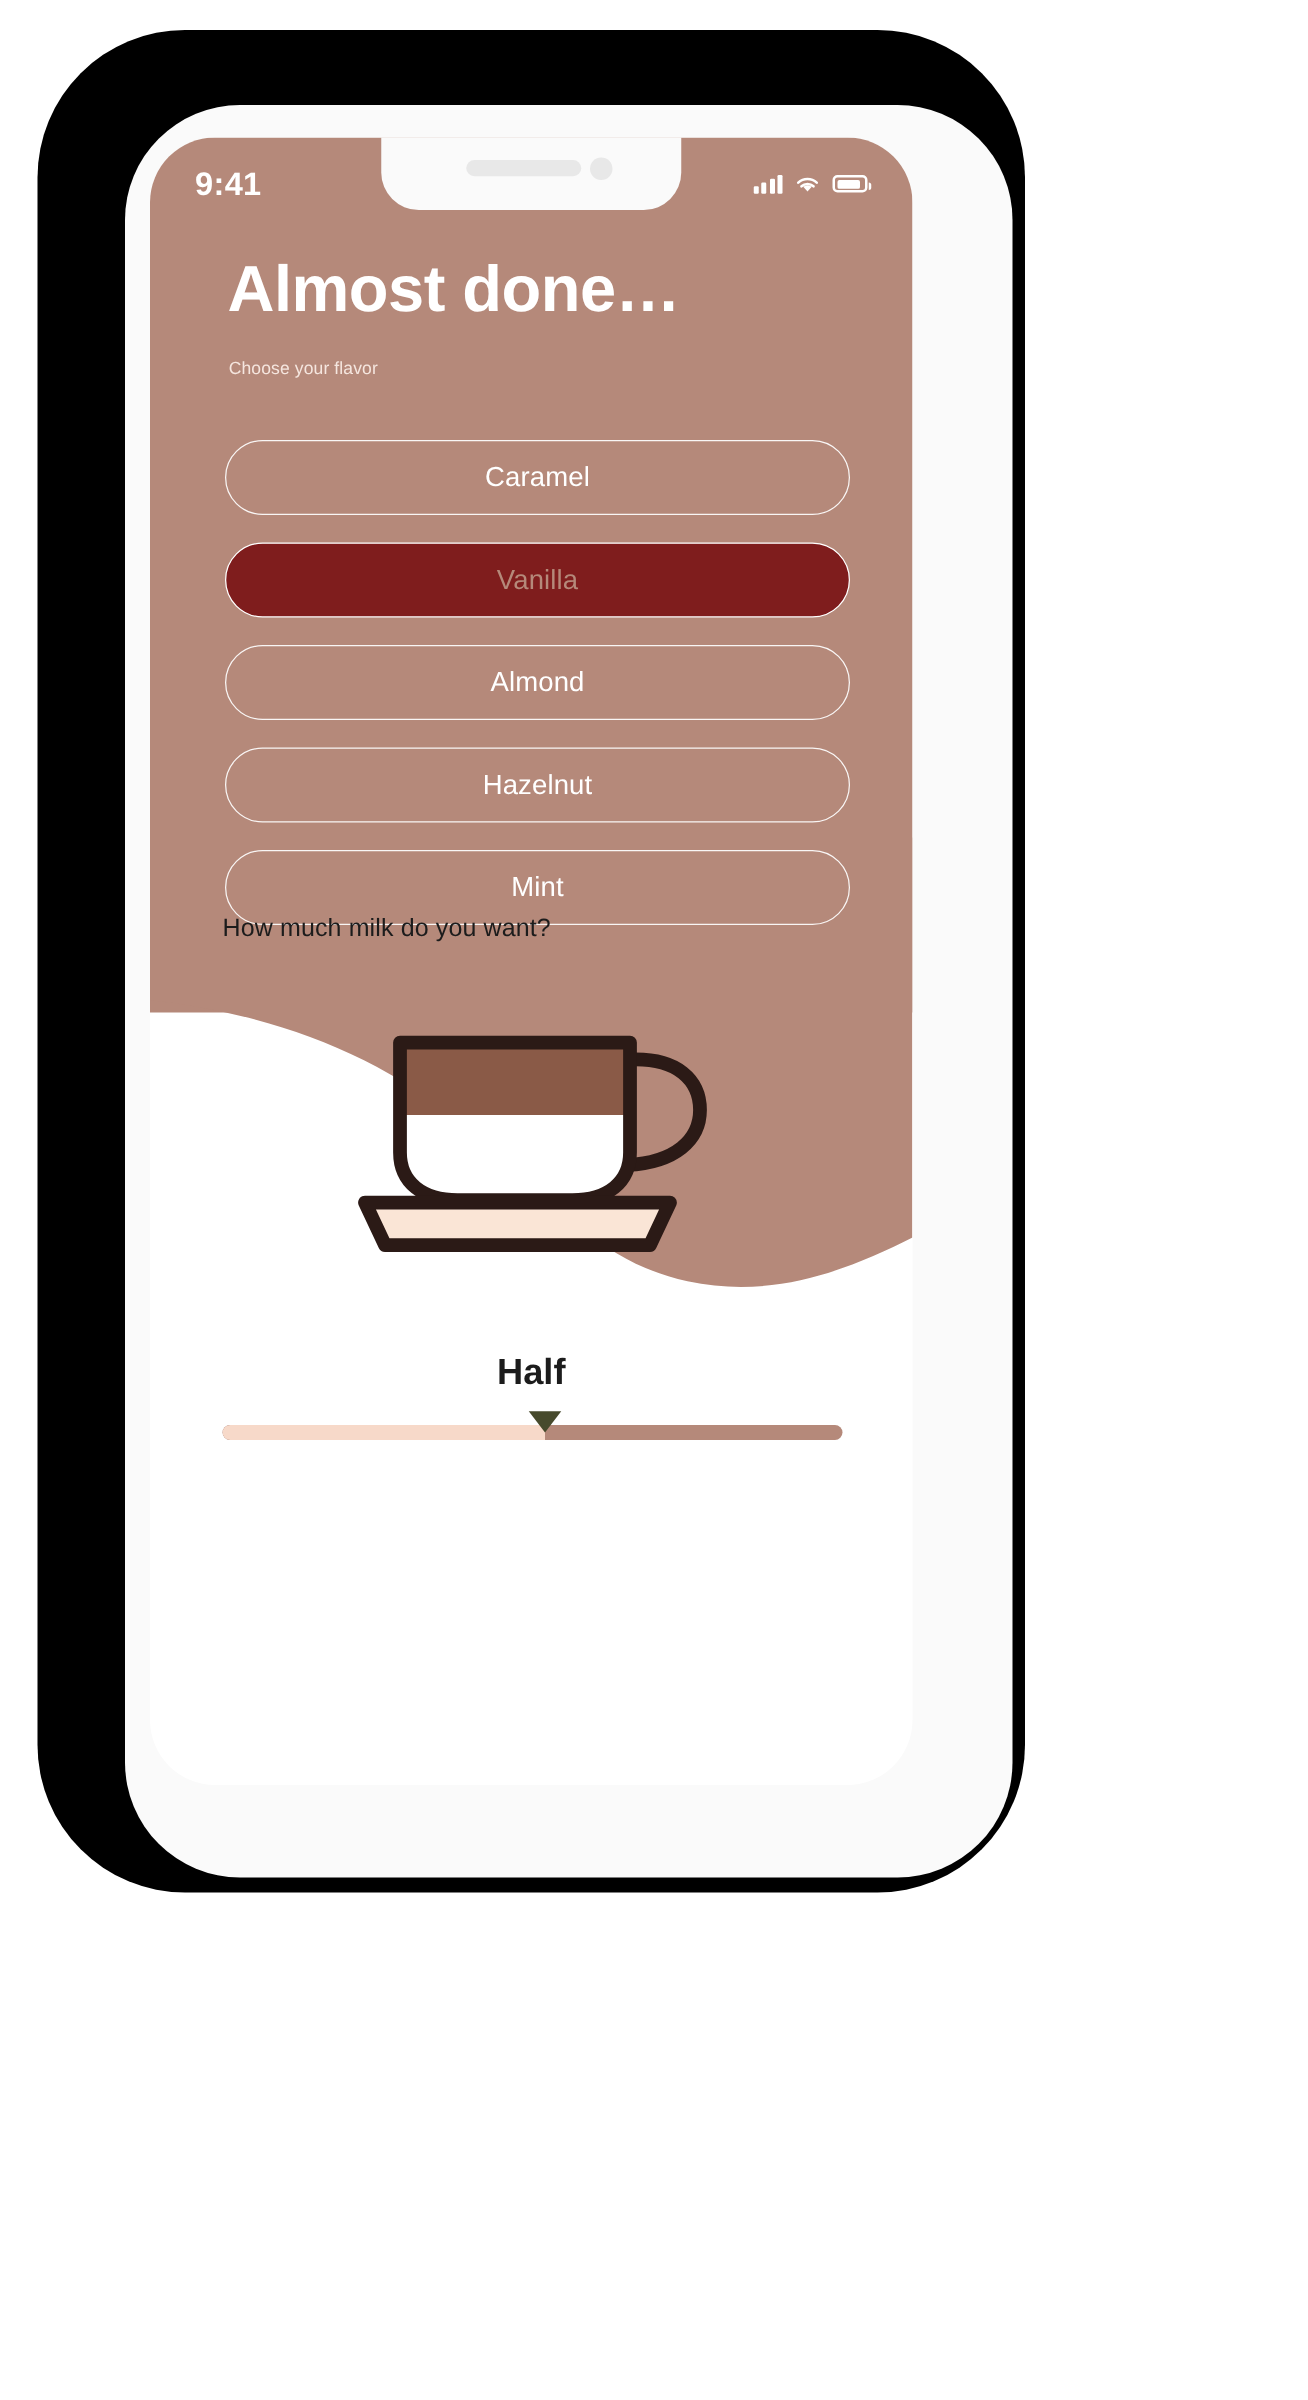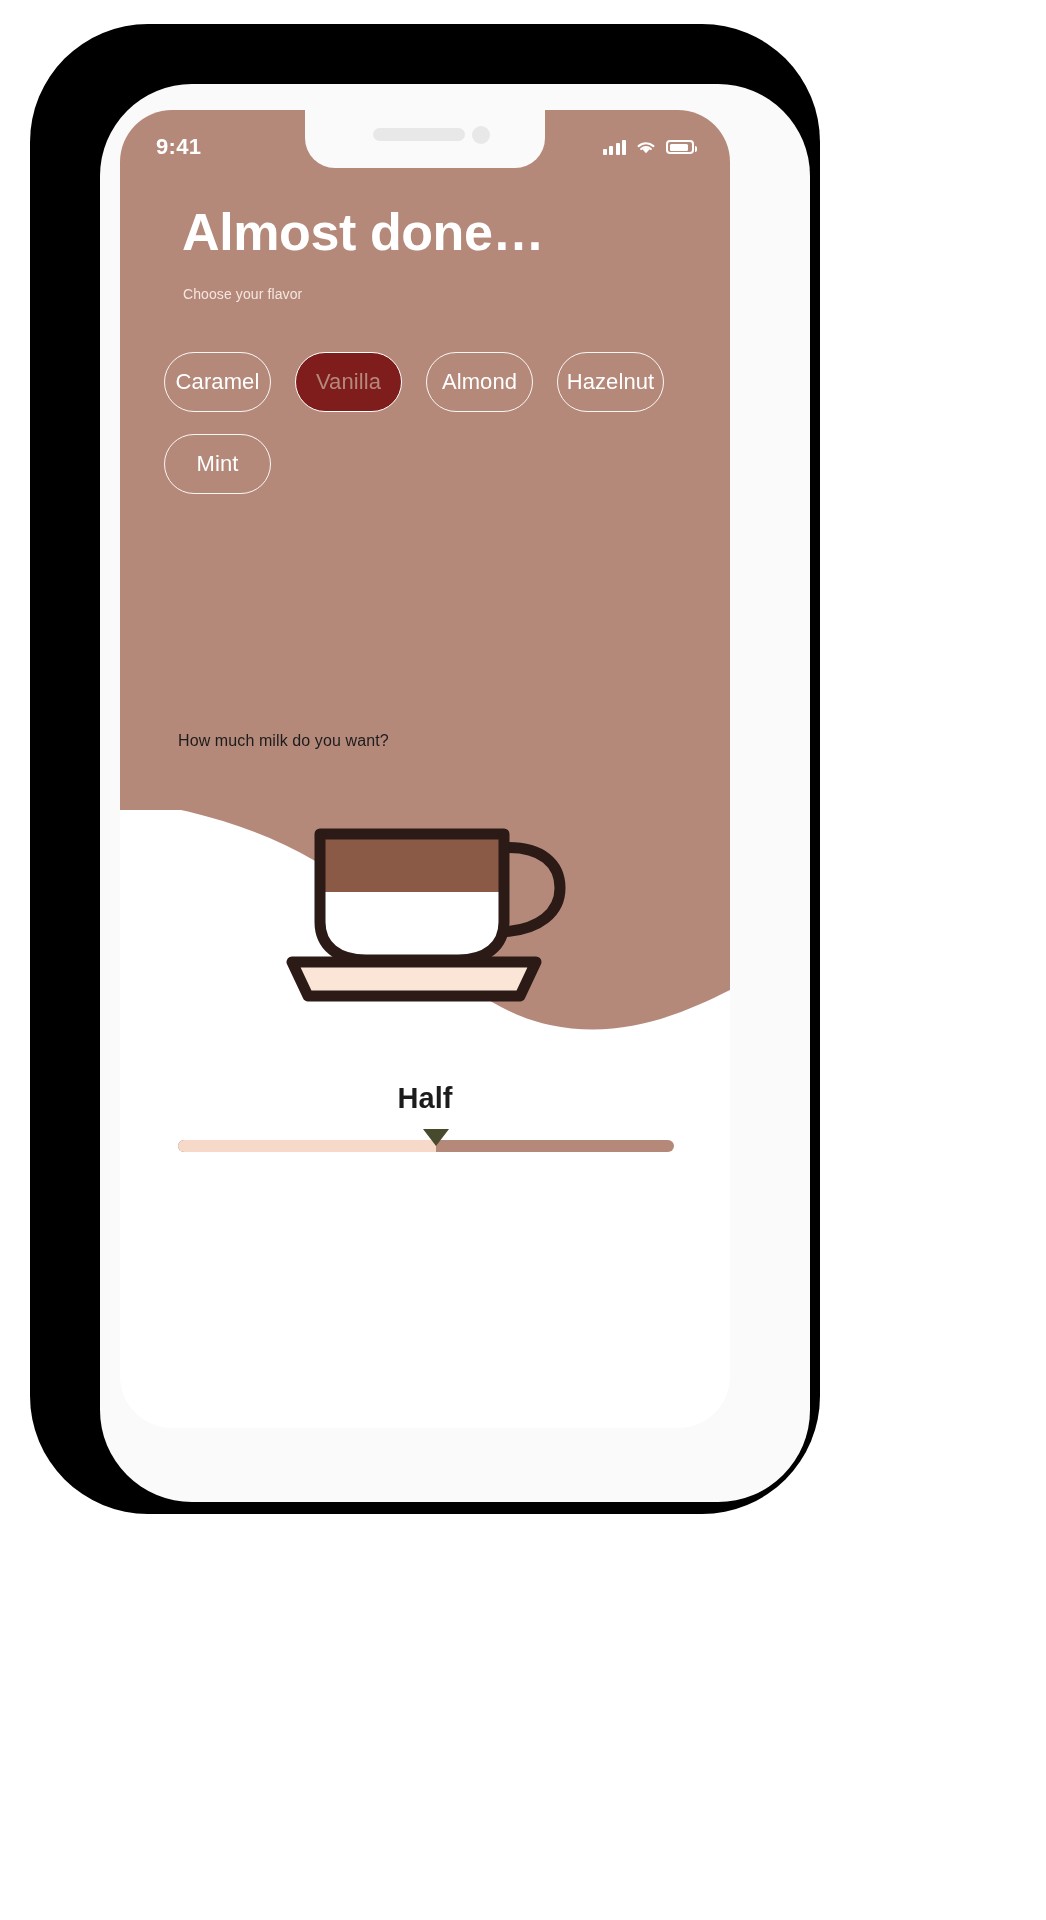--- a/index.html
+++ b/index.html
@@ -83,21 +83,21 @@
     left:0;top:0;
     width:610px;height:58px;
     display:flex;align-items:center;
     justify-content:space-between;
     padding:0 36px;
     box-sizing:border-box;
     z-index:30;
   }
   .clock{
     color:#ffffff;
-    font-size:22px;
+    font-size:26px;
     font-weight:600;
     letter-spacing:0.3px;
     margin-top:16px;
   }
   .status-icons{
     display:flex;align-items:center;gap:9px;
     margin-top:16px;
   }
   .sig{display:flex;align-items:flex-end;gap:2.5px;height:16px;}
   .sig i{display:block;width:4px;background:#ffffff;border-radius:1px;}
@@ -136,24 +136,24 @@
   }
   .subtitle{
     position:absolute;left:63px;top:176px;
     color:#f5e6df;
     font-size:14px;
     letter-spacing:0.1px;
   }
 
   
   .flavor-grid{
-    position:absolute;left:44px;top:242px;
+    position:absolute;left:60px;top:242px;
     width:500px;
     display:grid;
-    grid-template-columns:1fr 1fr 1fr 1fr;
+    grid-template-columns:1fr;
     gap:22px 24px;
   }
   .chip{
     height:60px;
     border-radius:34px;
     border:1.6px solid rgba(255,255,255,0.92);
     background:transparent;
     color:#ffffff;
     font-size:22px;
     display:flex;align-items:center;justify-content:center;
@@ -164,21 +164,21 @@
   .chip.selected{
     background:#7f1d1d;
     border-color:#ffffff;
     color:var(--brand);
   }
 
   
   .milk-q{
     position:absolute;left:58px;top:622px;
     color:#1c1c1c;
-    font-size:16px;
+    font-size:20px;
     letter-spacing:0.1px;
   }
 
   
   .cup-wrap{
     position:absolute;left:0;top:690px;
     width:610px;height:220px;
   }
 
   

